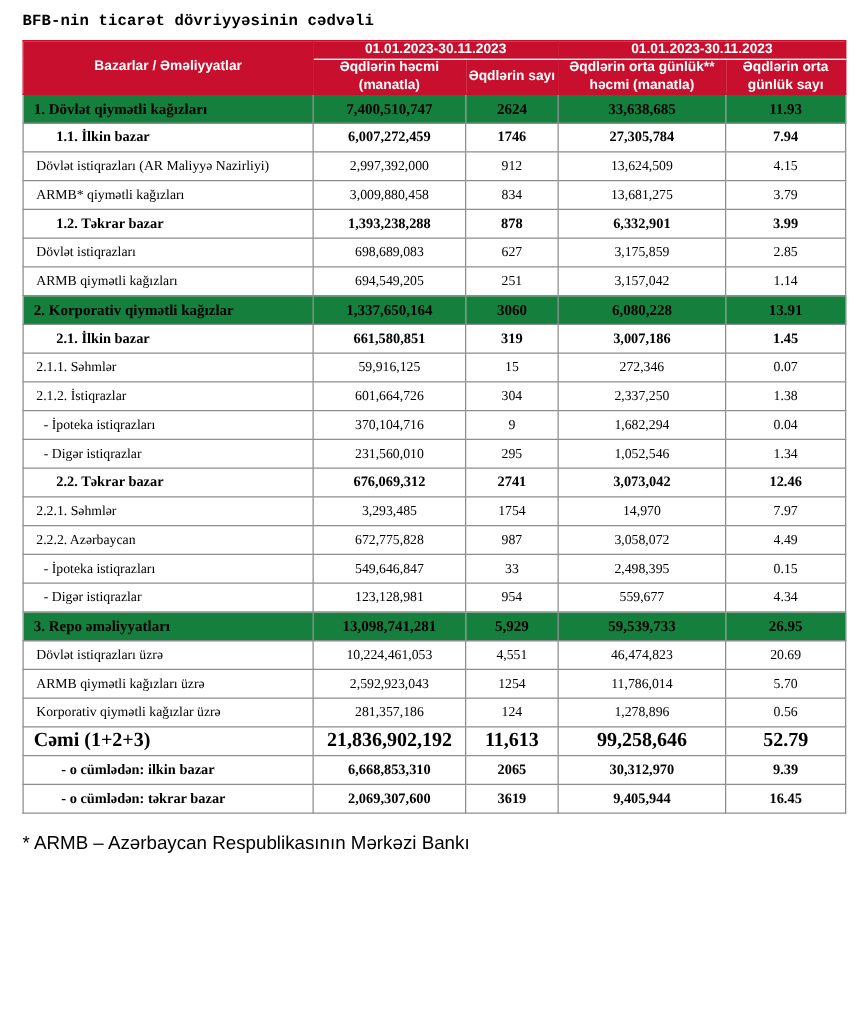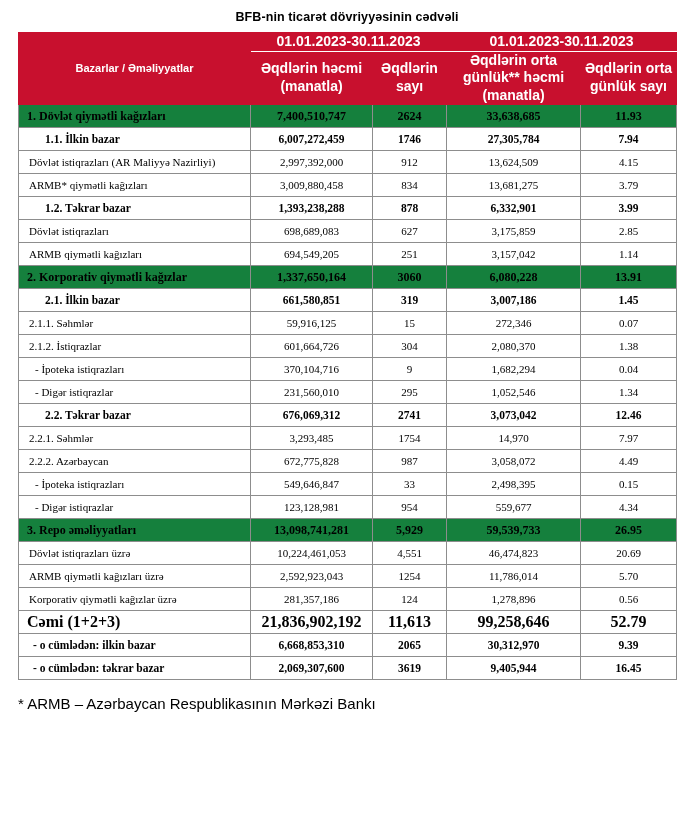--- a/index.html
+++ b/index.html
@@ -14,24 +14,24 @@
     color: #000000;
     position: relative;
   }
   .page {
     width: 694px;
     height: 816px;
     box-sizing: border-box;
     padding: 8px 18px 0 18px;
   }
   .doc-title {
-    text-align: center;
+    text-align: left;
     font-weight: bold;
     font-size: 12.5px;
-    font-family: Liberation Sans, sans-serif;
+    font-family: Liberation Mono, monospace;
     margin: 2px 0 8px 0;
     letter-spacing: 0.1px;
   }
   table.bfb {
     border-collapse: collapse;
     width: 658px;
     table-layout: fixed;
     font-size: 11px;
   }
   table.bfb td, table.bfb th {
@@ -39,21 +39,21 @@
     padding: 0;
     vertical-align: middle;
   }
   
   .hdr-red {
     background: #c8102e;
     color: #ffffff;
     font-weight: bold;
     text-align: center;
     font-family: "Liberation Sans", sans-serif;
-    font-size: 14px;
+    font-size: 11px;
     line-height: 1.25;
     padding: 5px 3px;
     border-color: #c8102e !important;
   }
   .hdr-red.sep-l { border-left: 1px solid #ffffff !important; }
   .hdr-red.sep-b { border-bottom: 1px solid #ffffff !important; }
   .hdr-label {
     font-size: 11px;
   }
   
@@ -70,21 +70,21 @@
   }
   tr.lvl1 td { font-weight: bold; font-size: 12px; background: #15803d; }
   tr.lvl1 td.lbl { padding-left: 8px; }
   tr.lvl2 td { font-weight: bold; font-size: 11.5px; }
   tr.lvl2 td.lbl { padding-left: 26px; }
   tr.sub td.lbl { padding-left: 10px; }
   tr.subsub td.lbl { padding-left: 16px; }
   tr.total td { font-weight: bold; font-size: 16px; }
   tr.total td.lbl { padding-left: 8px; }
   tr.totsub td { font-weight: bold; font-size: 11.5px; }
-  tr.totsub td.lbl { padding-left: 14px; }
+  tr.totsub td.lbl { padding-left: 30px; }
   tr.tall td { height: 22px; }
   .footnotes {
     margin-top: 10px;
     font-size: 15px;
     font-family: "Liberation Sans", sans-serif;
     line-height: 1.8;
   }
   .footnotes div { margin-bottom: 1px; }
 </style>
 </head>
@@ -183,21 +183,21 @@
           <td class="lbl">2.1.1. Səhmlər</td>
           <td class="num">59,916,125</td>
           <td class="num">15</td>
           <td class="num">272,346</td>
           <td class="num">0.07</td>
         </tr>
         <tr class="sub tall">
           <td class="lbl">2.1.2. İstiqrazlar</td>
           <td class="num">601,664,726</td>
           <td class="num">304</td>
-          <td class="num">2,080,370</td>
+          <td class="num">2,337,250</td>
           <td class="num">1.38</td>
         </tr>
         <tr class="subsub tall">
           <td class="lbl"> -  İpoteka istiqrazları</td>
           <td class="num">370,104,716</td>
           <td class="num">9</td>
           <td class="num">1,682,294</td>
           <td class="num">0.04</td>
         </tr>
         <tr class="subsub tall">

